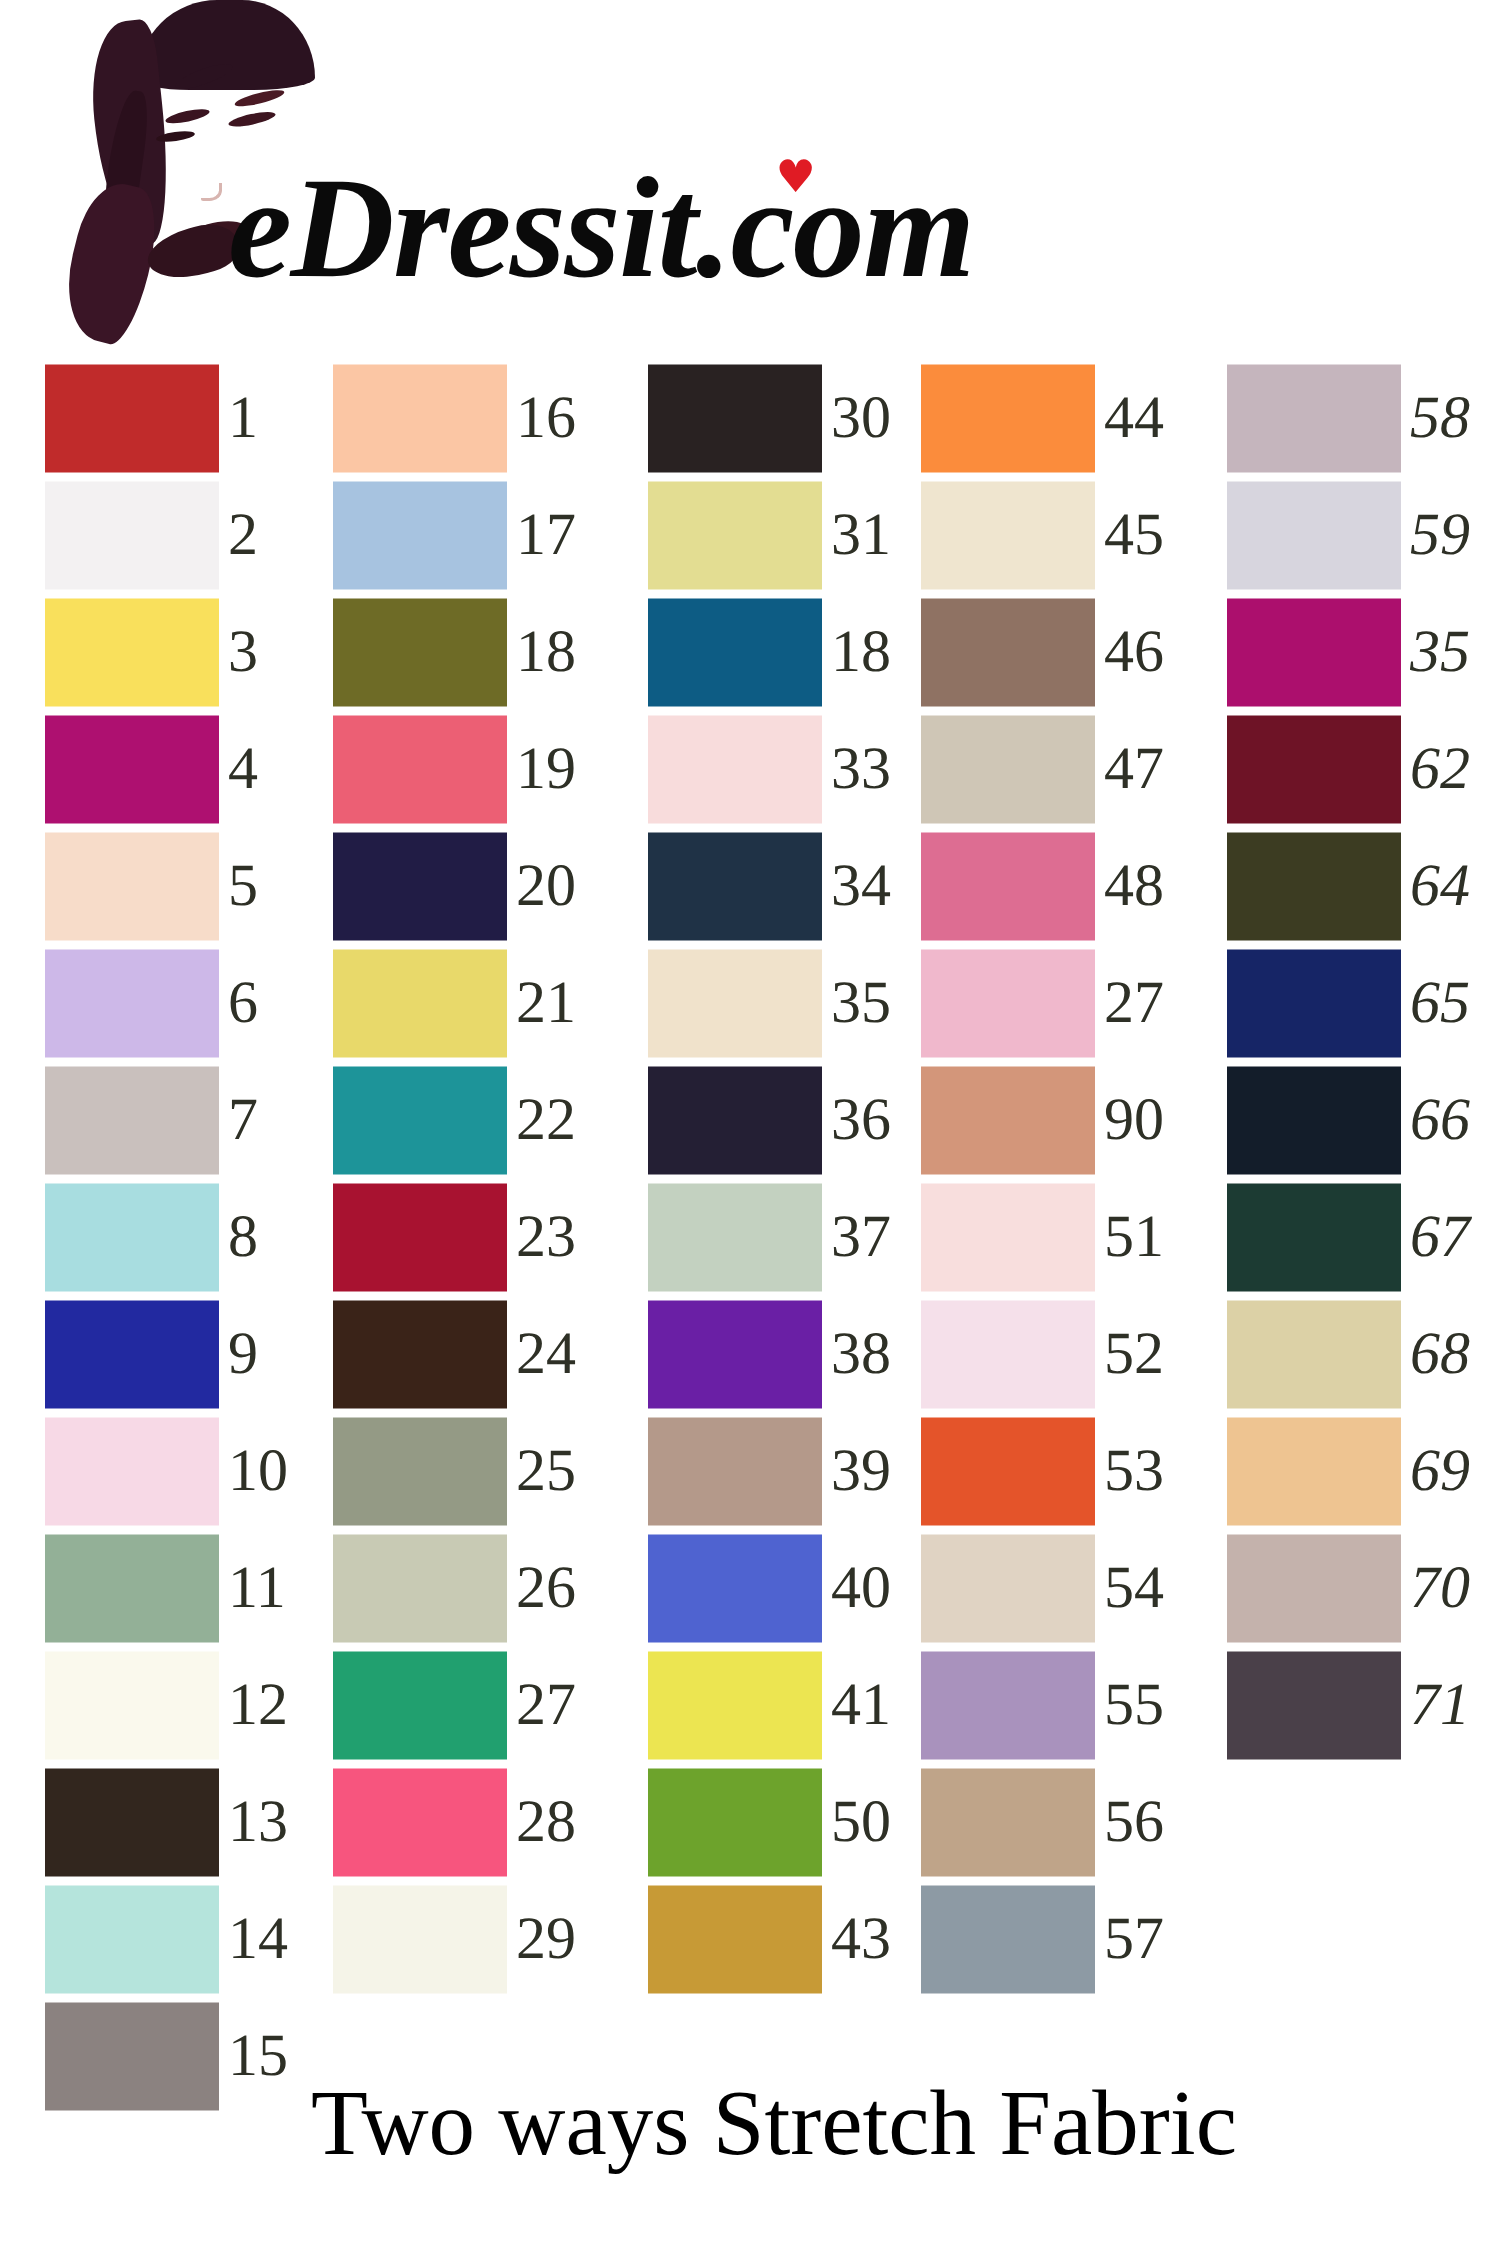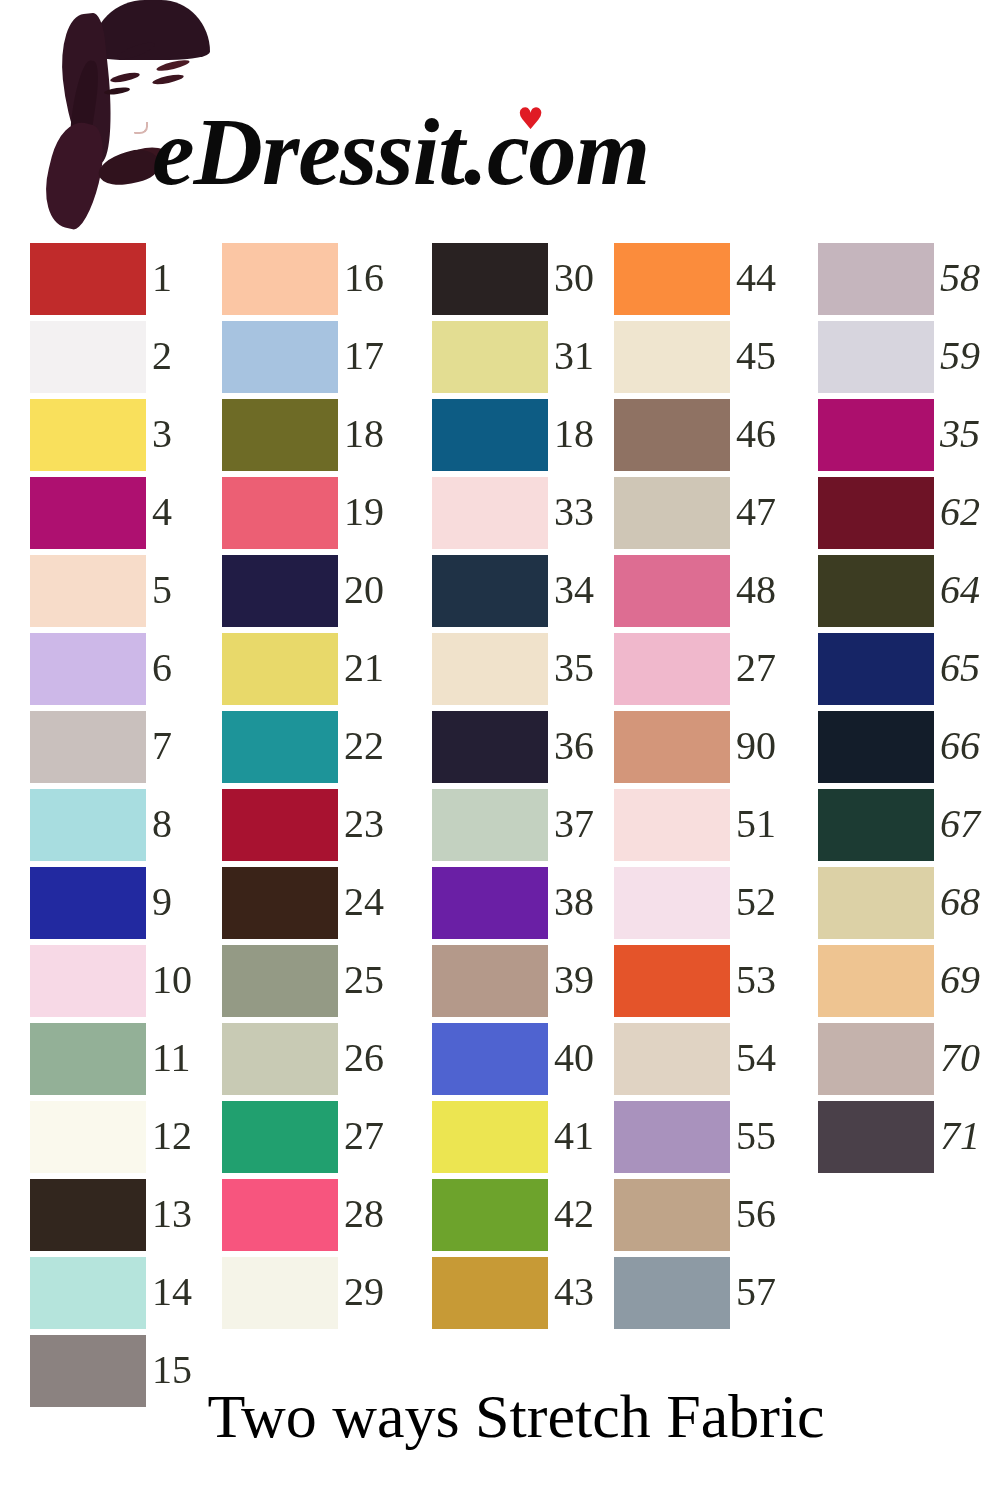--- a/index.html
+++ b/index.html
@@ -385,21 +385,21 @@
         <div class="swatch-row">
           <div class="swatch-chip" style="background: rgb(79, 99, 208);"></div>
           <div class="swatch-num">40</div>
         </div>
         <div class="swatch-row">
           <div class="swatch-chip" style="background: rgb(236, 229, 81);"></div>
           <div class="swatch-num">41</div>
         </div>
         <div class="swatch-row">
           <div class="swatch-chip" style="background: rgb(109, 163, 44);"></div>
-          <div class="swatch-num">42</div>
+          <div class="swatch-num">50</div>
         </div>
         <div class="swatch-row">
           <div class="swatch-chip" style="background: rgb(199, 154, 54);"></div>
           <div class="swatch-num">43</div>
         </div>
       </div>
       <div class="swatch-col" style="left: 614px;">
         <div class="swatch-row">
           <div class="swatch-chip" style="background: rgb(251, 140, 60);"></div>
           <div class="swatch-num">44</div>

